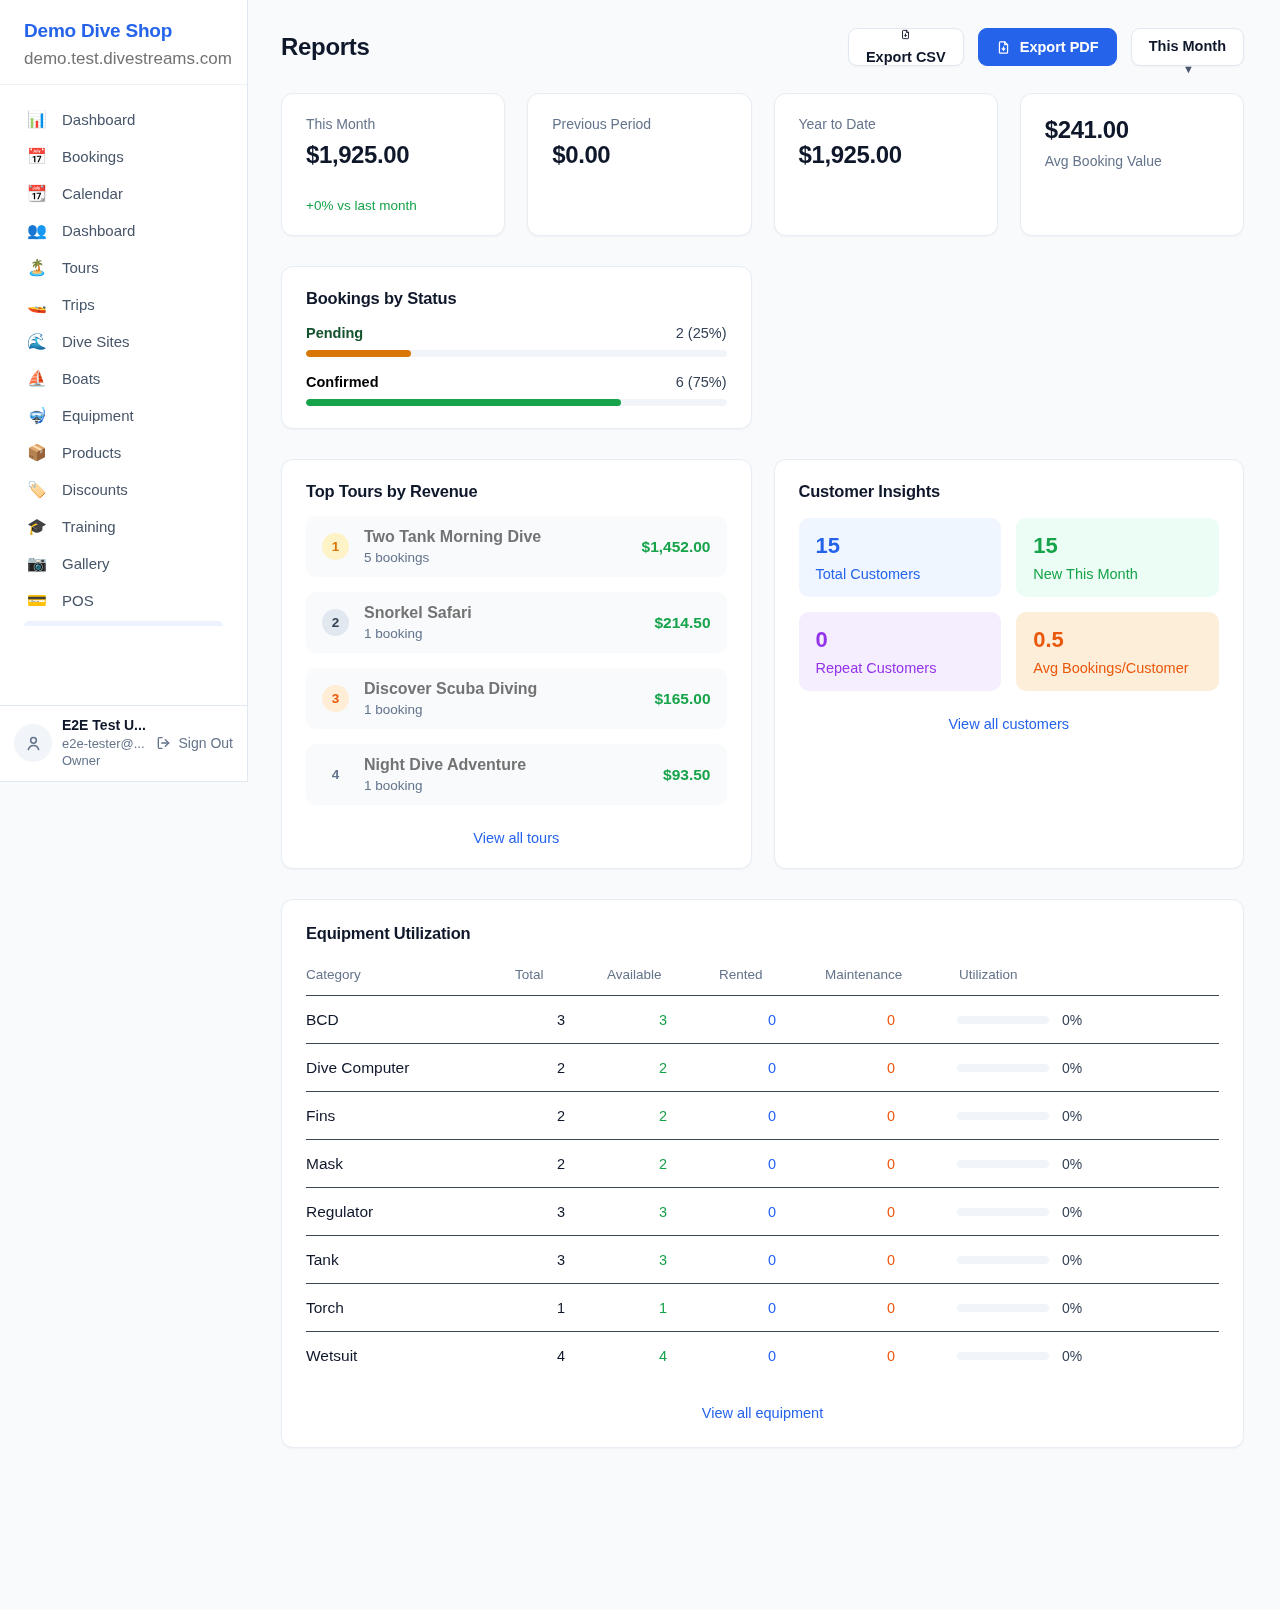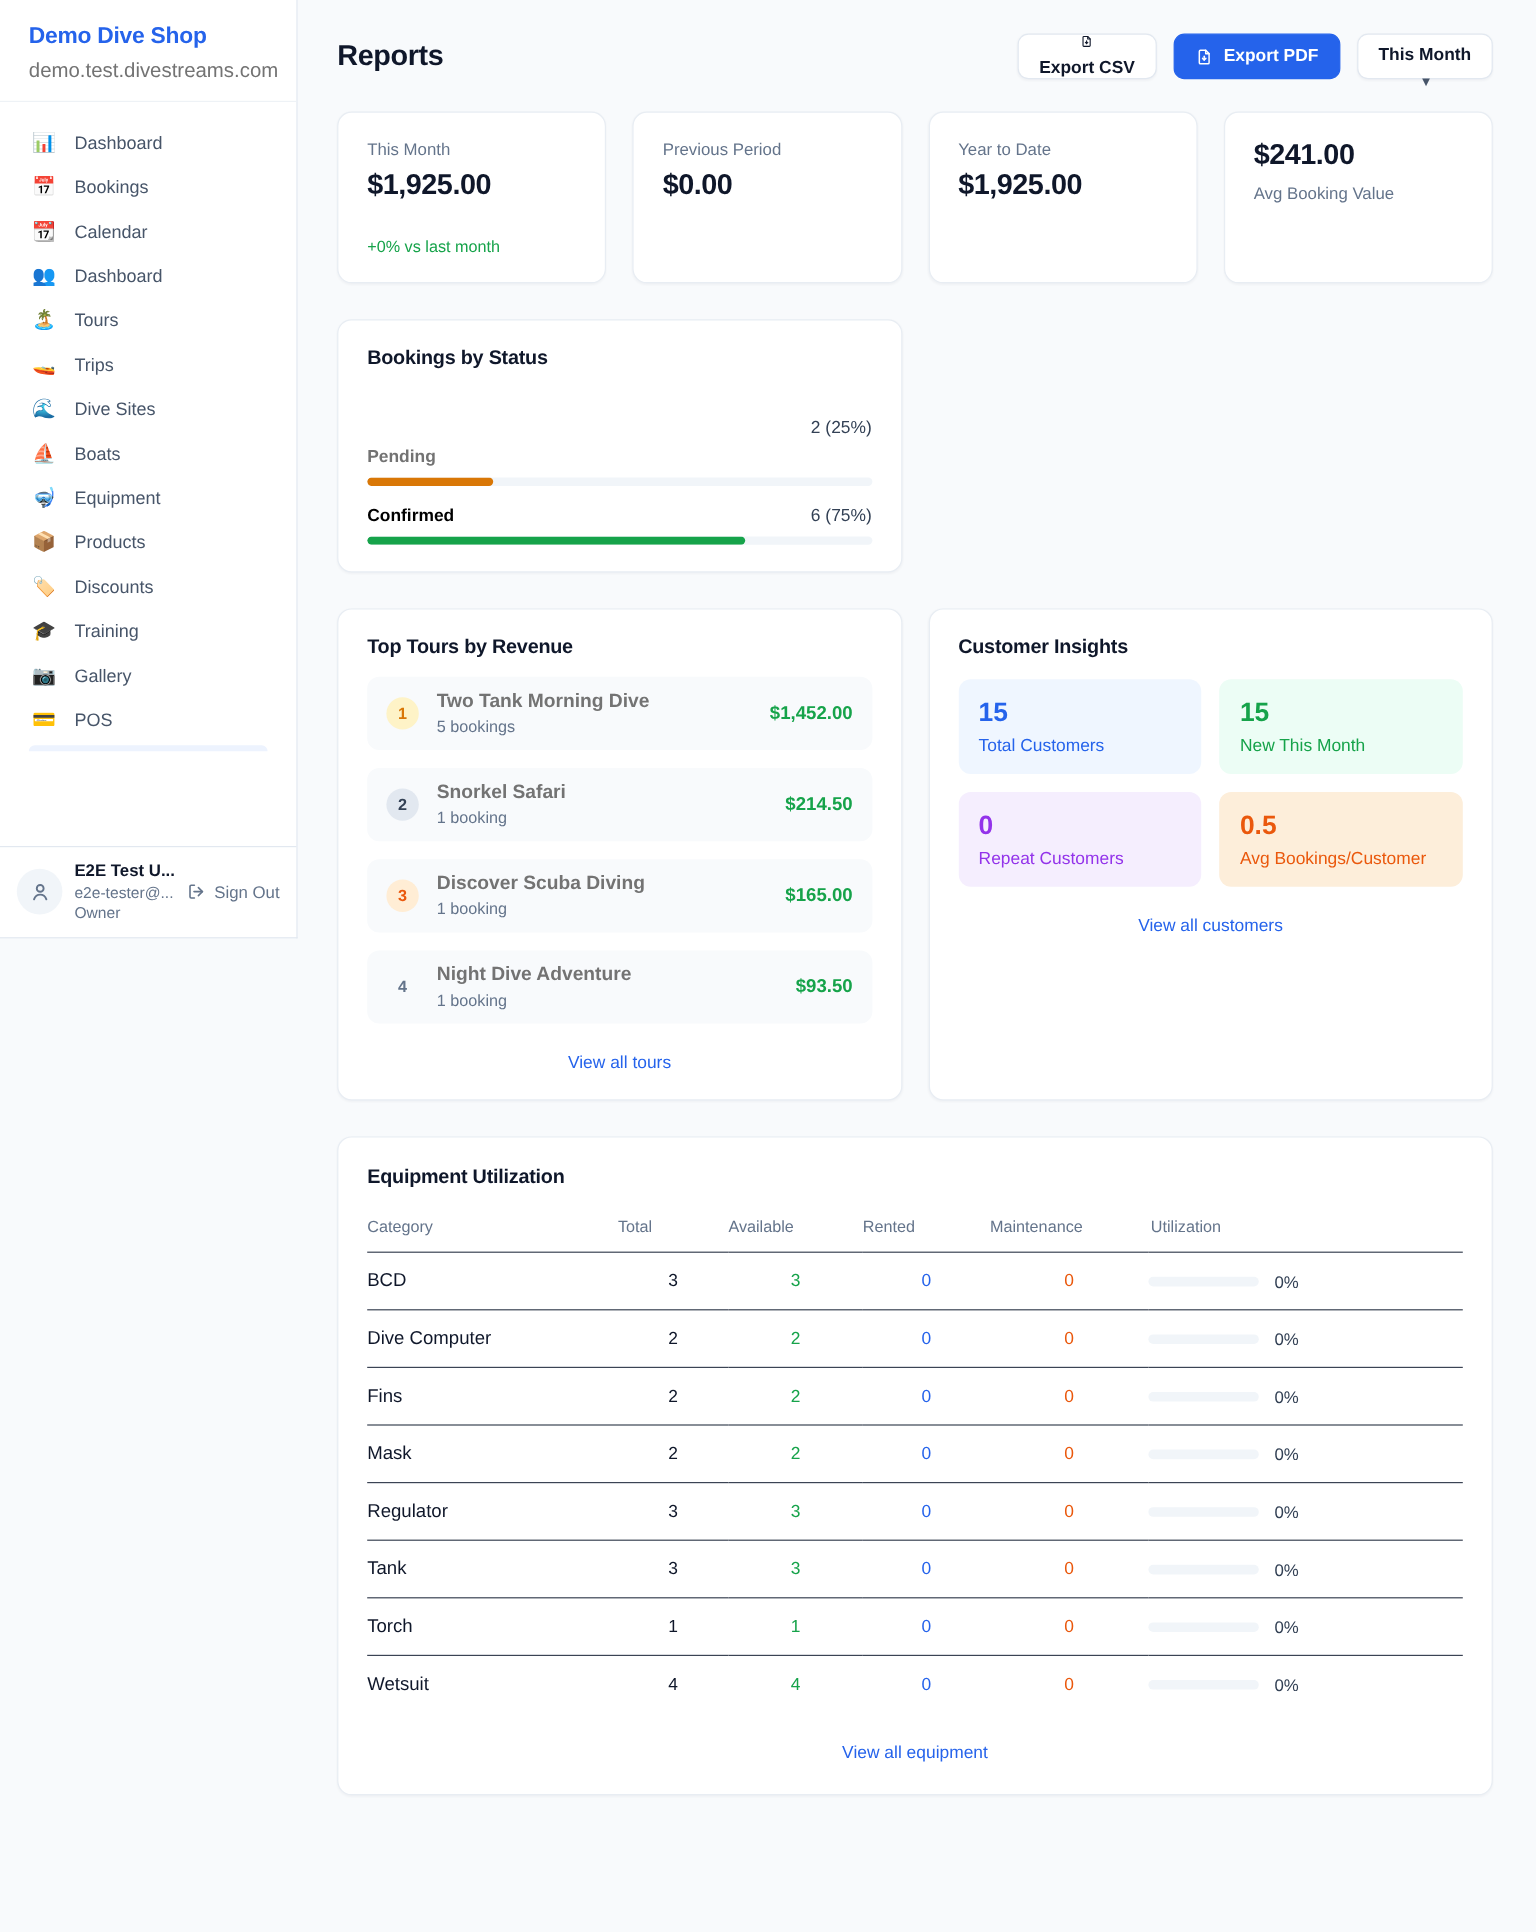--- a/index.html
+++ b/index.html
@@ -262,21 +262,21 @@
       <div class="stat-value">$241.00</div>
       <div class="stat-label-after">Avg Booking Value</div>
     </div>
   </div>
 
   <div class="grid-2 mid">
     <div class="card">
       <div class="card-title">Bookings by Status</div>
       <div class="status-row">
         <div class="status-line">
-          <span style="color: #737373; margin-top: 48px;">Pending</span>
+          <span style="color: #14532d;">Pending</span>
           <span class="status-count">2 (25%)</span>
         </div>
         <div class="bar-track">
           <div class="bar-fill" style="background-color: rgb(217, 119, 6); width: 25%;"></div>
         </div>
       </div>
       <div class="status-row">
         <div class="status-line">
           <span style="color: #000000;">Confirmed</span>
           <span class="status-count">6 (75%)</span>

